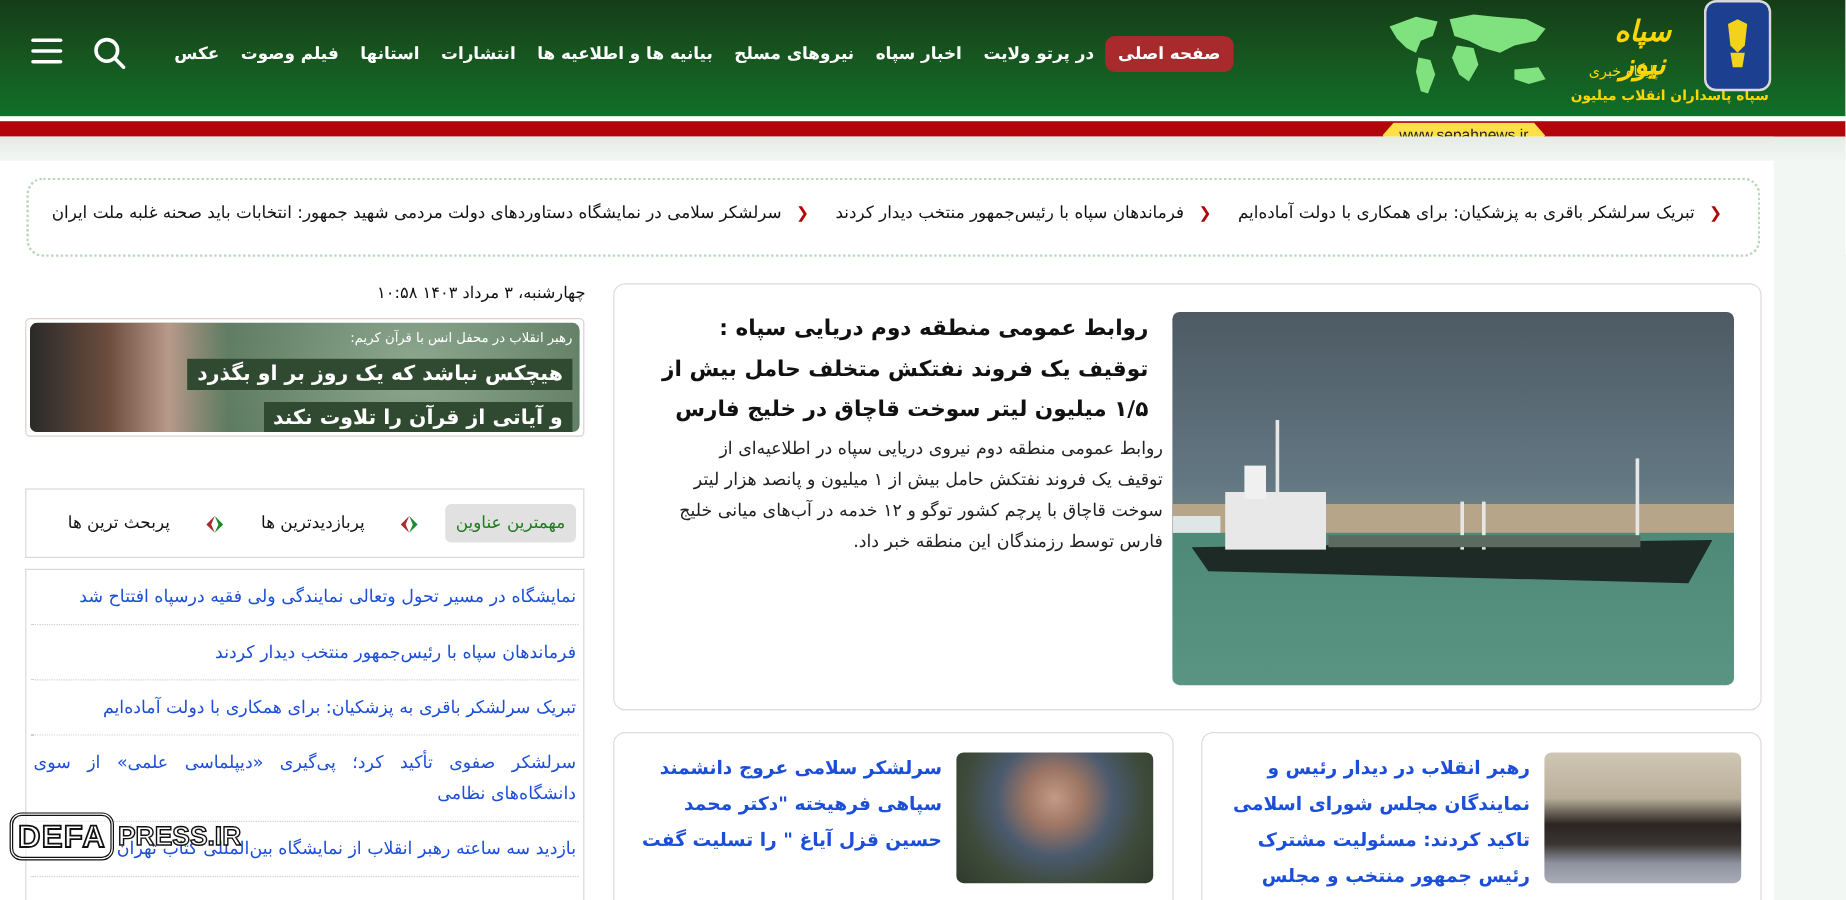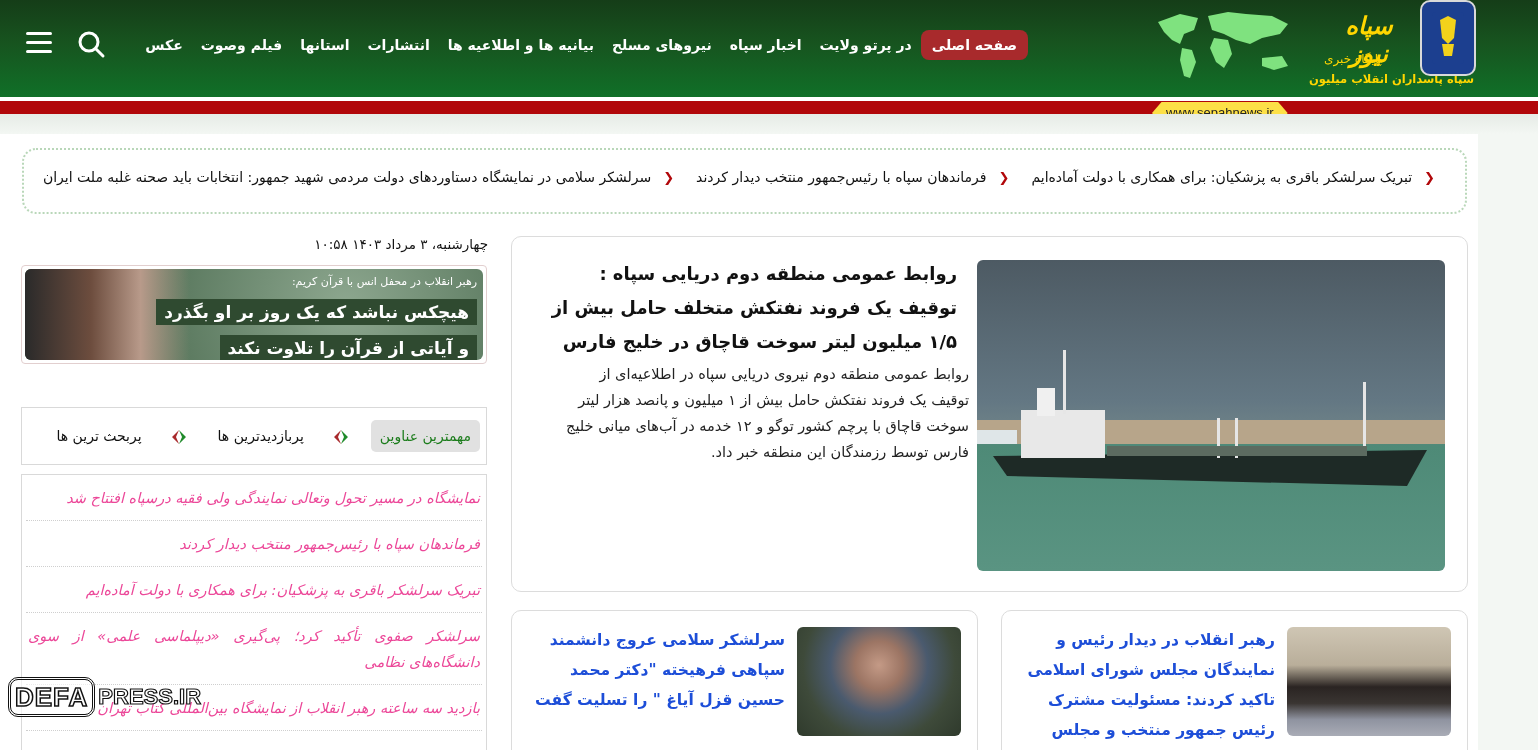--- a/index.html
+++ b/index.html
@@ -114,21 +114,21 @@
   }
   .tab { font-size: 14px; padding: 8px 9px; border-radius: 5px; cursor: pointer; color: #111; white-space: nowrap; }
   .tab.active { background: #e1e1e1; color: #1b7c1b; }
   .tab-sep { width: 14px; height: 14px; margin: 0 22px; position: relative; }
   .list-box {
     position: absolute; left: 21px; top: 474px; width: 466px; height: 276px;
     border: 1px solid #d9d9d9; border-bottom: none; background: #fff; direction: rtl; padding: 0 4px;
   }
   .list-item {
     border-bottom: 1px dotted #cfcfcf; padding: 10px 2px 9px; font-size: 14.5px; line-height: 26px;
-    text-align: justify; cursor: pointer; color: #ec4899; font-style: italic;
+    text-align: justify; cursor: pointer; color: #1d4ed8;
   }
   .watermark {
     position: absolute; left: 8px; top: 677px; display: flex; align-items: center;
     font-family: "Liberation Sans", sans-serif; font-weight: bold;
   }
   .wm-box {
     border: 3px double #111; border-radius: 10px; padding: 0 4px; font-size: 26px; color: #fff;
     -webkit-text-stroke: 1.5px #111; letter-spacing: 1px; line-height: 34px; background: rgba(255,255,255,0.6);
   }
   .wm-rest { font-size: 22px; color: #fff; -webkit-text-stroke: 1.2px #111; margin-left: 3px; }

